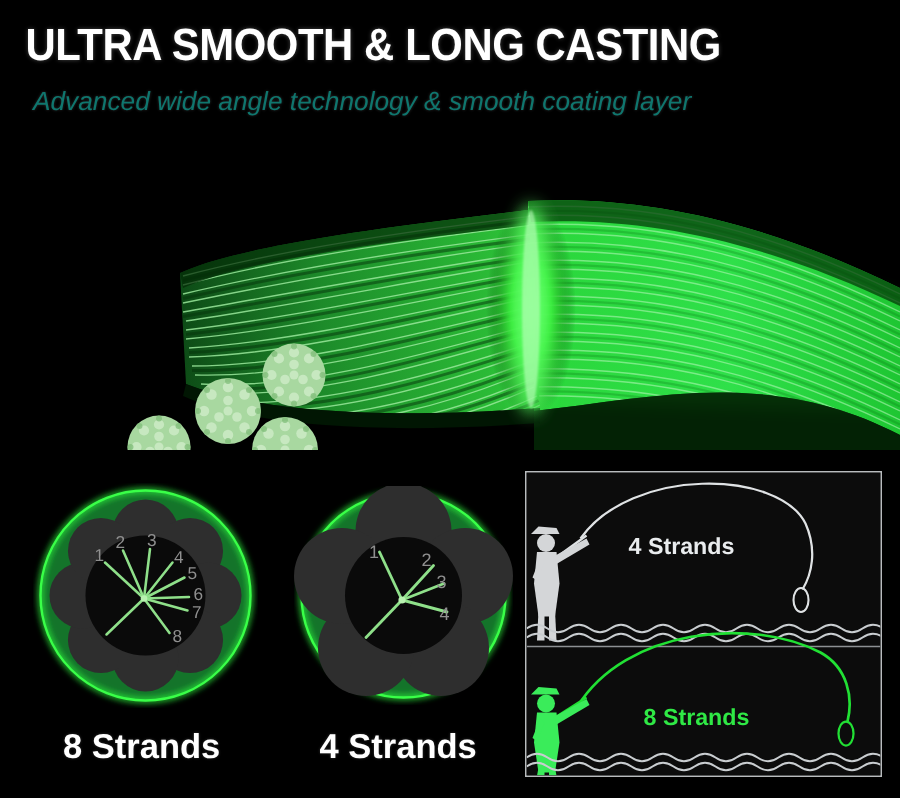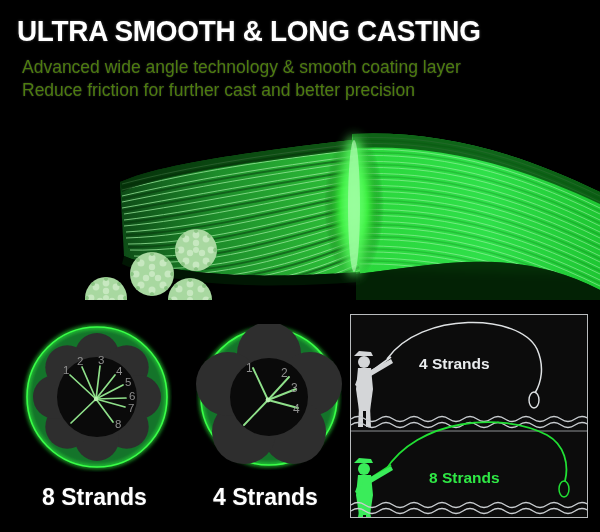--- a/index.html
+++ b/index.html
@@ -18,23 +18,24 @@
     font-size:30px; line-height:30px;
     font-weight:bold; letter-spacing:-0.3px;
     color:#ffffff;
     font-family:"Liberation Sans Narrow","Liberation Sans",sans-serif;
     transform:scaleX(0.93); transform-origin:left center;
     white-space:nowrap;
     text-shadow:0 0 3px rgba(255,255,255,0.28);
   }
   .sub {
     position:absolute; left:22px;
-    font-size:17.5px; line-height:20px; color:#4d7c0f;
+    font-size:17.5px; line-height:20px; color:#0f766e;
     white-space:nowrap; font-weight:normal;
     text-shadow:0 0 2px rgba(255,255,255,0.18);
+    font-style:italic;
   }
   #sub1 { top:57px; }
   #sub2 { top:80px; }
 
   
   #braid { position:absolute; left:0; top:104px; width:600px; height:196px; }
 
   
   .xsec { position:absolute; }
   #xsec8 { left:22px; top:322px; width:150px; height:150px; }
@@ -54,21 +55,20 @@
   #panel svg { display:block; }
 </style>
 </head>
 <body>
 
 <div id="stage">
 
   <div id="header">
     <div id="title">ULTRA SMOOTH &amp; LONG CASTING</div>
     <div class="sub" id="sub1">Advanced wide angle technology &amp; smooth coating layer</div>
-    <div class="sub" id="sub2">Reduce friction for further cast and better precision</div>
   </div>
 
   <div id="braid">
     <svg width="600" height="196" viewBox="0 0 600 196">
       <defs>
 
         <radialGradient id="ringGlow" cx="50%" cy="50%" r="50%">
           <stop offset="0%" stop-color="#6cff6c" stop-opacity="1"></stop>
           <stop offset="45%" stop-color="#22e022" stop-opacity="0.95"></stop>
           <stop offset="100%" stop-color="#0a3a0a" stop-opacity="0"></stop>

